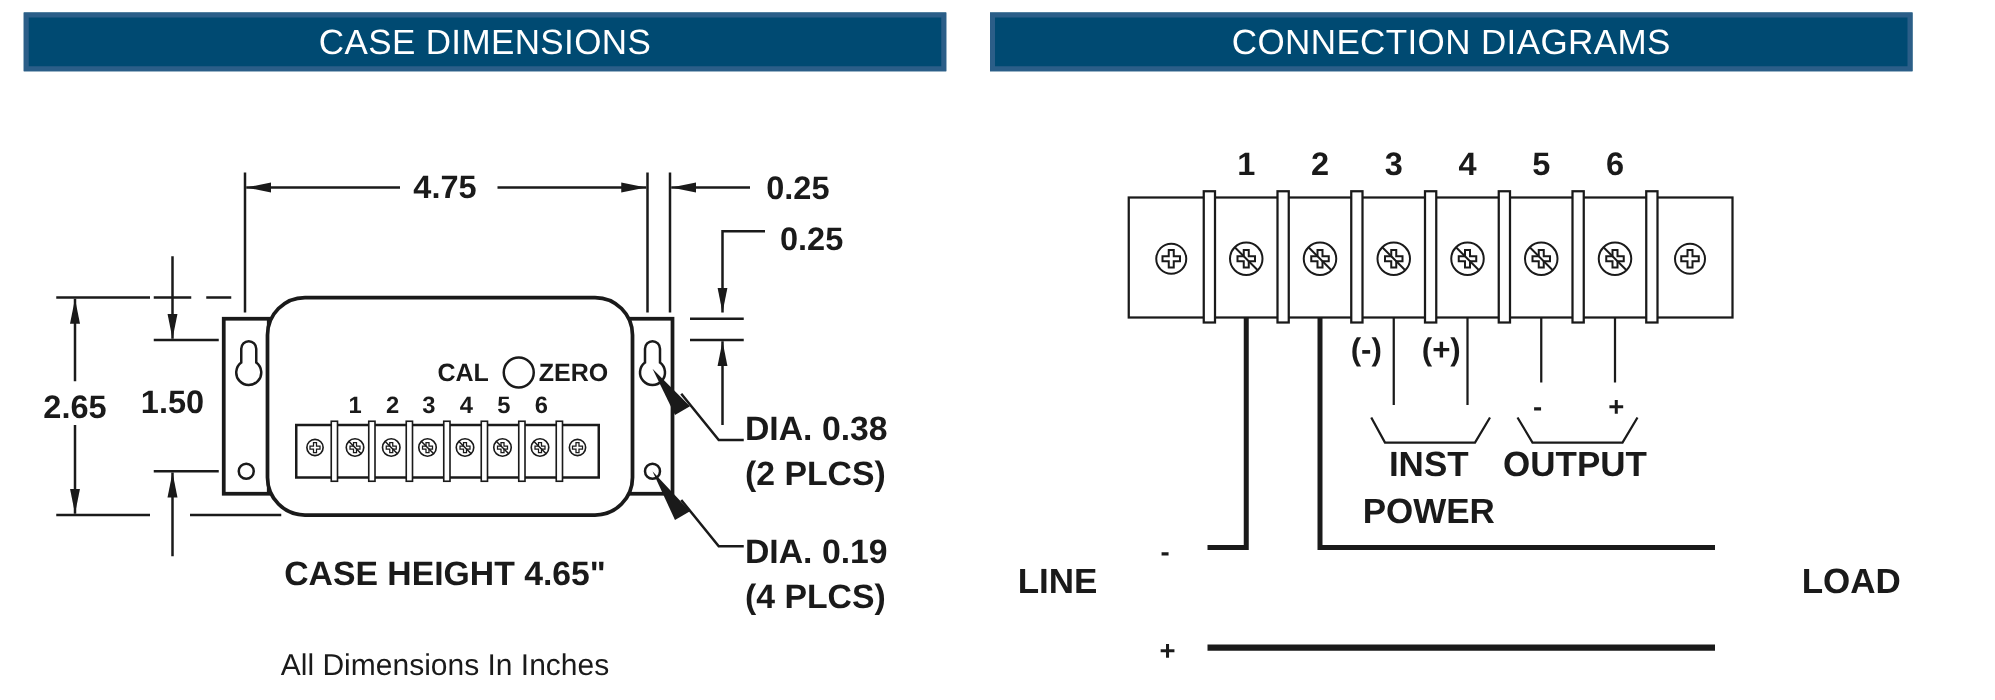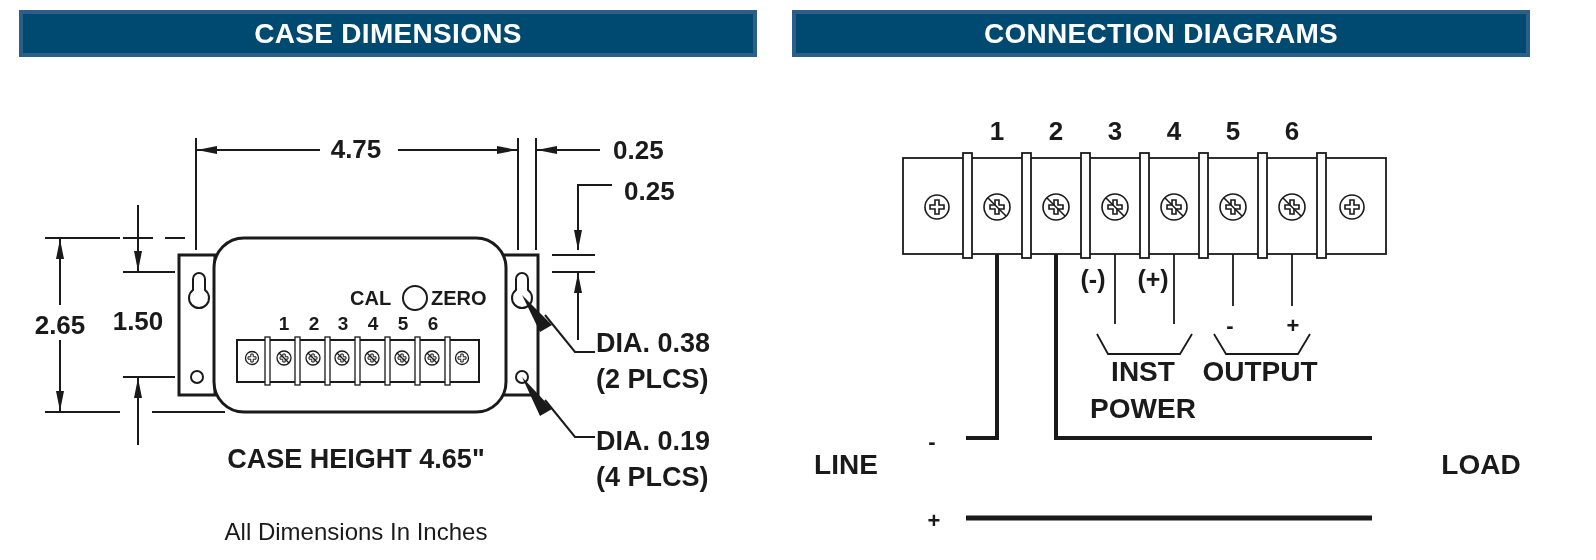--- a/index.html
+++ b/index.html
@@ -1,17 +1,17 @@
 <!DOCTYPE html>
 <html><head>
 <meta charset="utf-8">
 <style>
   html, body { margin: 0; padding: 0; background: #ffffff; }
   body { width: 1596px; height: 560px; position: relative; overflow: hidden; font-family: "Liberation Sans", sans-serif; }
-  .hdr { position: absolute; top: 10px; height: 47px; background: #004a72; box-sizing: border-box; border: 4px solid #2b5e88; color: #ffffff; font-family: "Liberation Sans", sans-serif; font-weight: bold; font-size: 28px; text-align: center; line-height: 39px; letter-spacing: 0.3px; }
+  .hdr { position: absolute; top: 10px; height: 47px; background: #004a72; box-sizing: border-box; border: 4px solid #2b5e88; color: #ffffff; font-family: "Liberation Sans", sans-serif; font-weight: normal; font-size: 28px; text-align: center; line-height: 39px; letter-spacing: 0.3px; }
   #hdr-left { left: 19px; width: 738px; }
   #hdr-right { left: 792px; width: 738px; }
   svg { position: absolute; left: 0; top: 0; }
   svg text { font-family: "Liberation Sans", sans-serif; fill: #1a1a1a; }
   .b { font-weight: bold; }
   .ln { stroke: #1a1a1a; fill: none; }
 </style>
 </head>
 <body>
 

